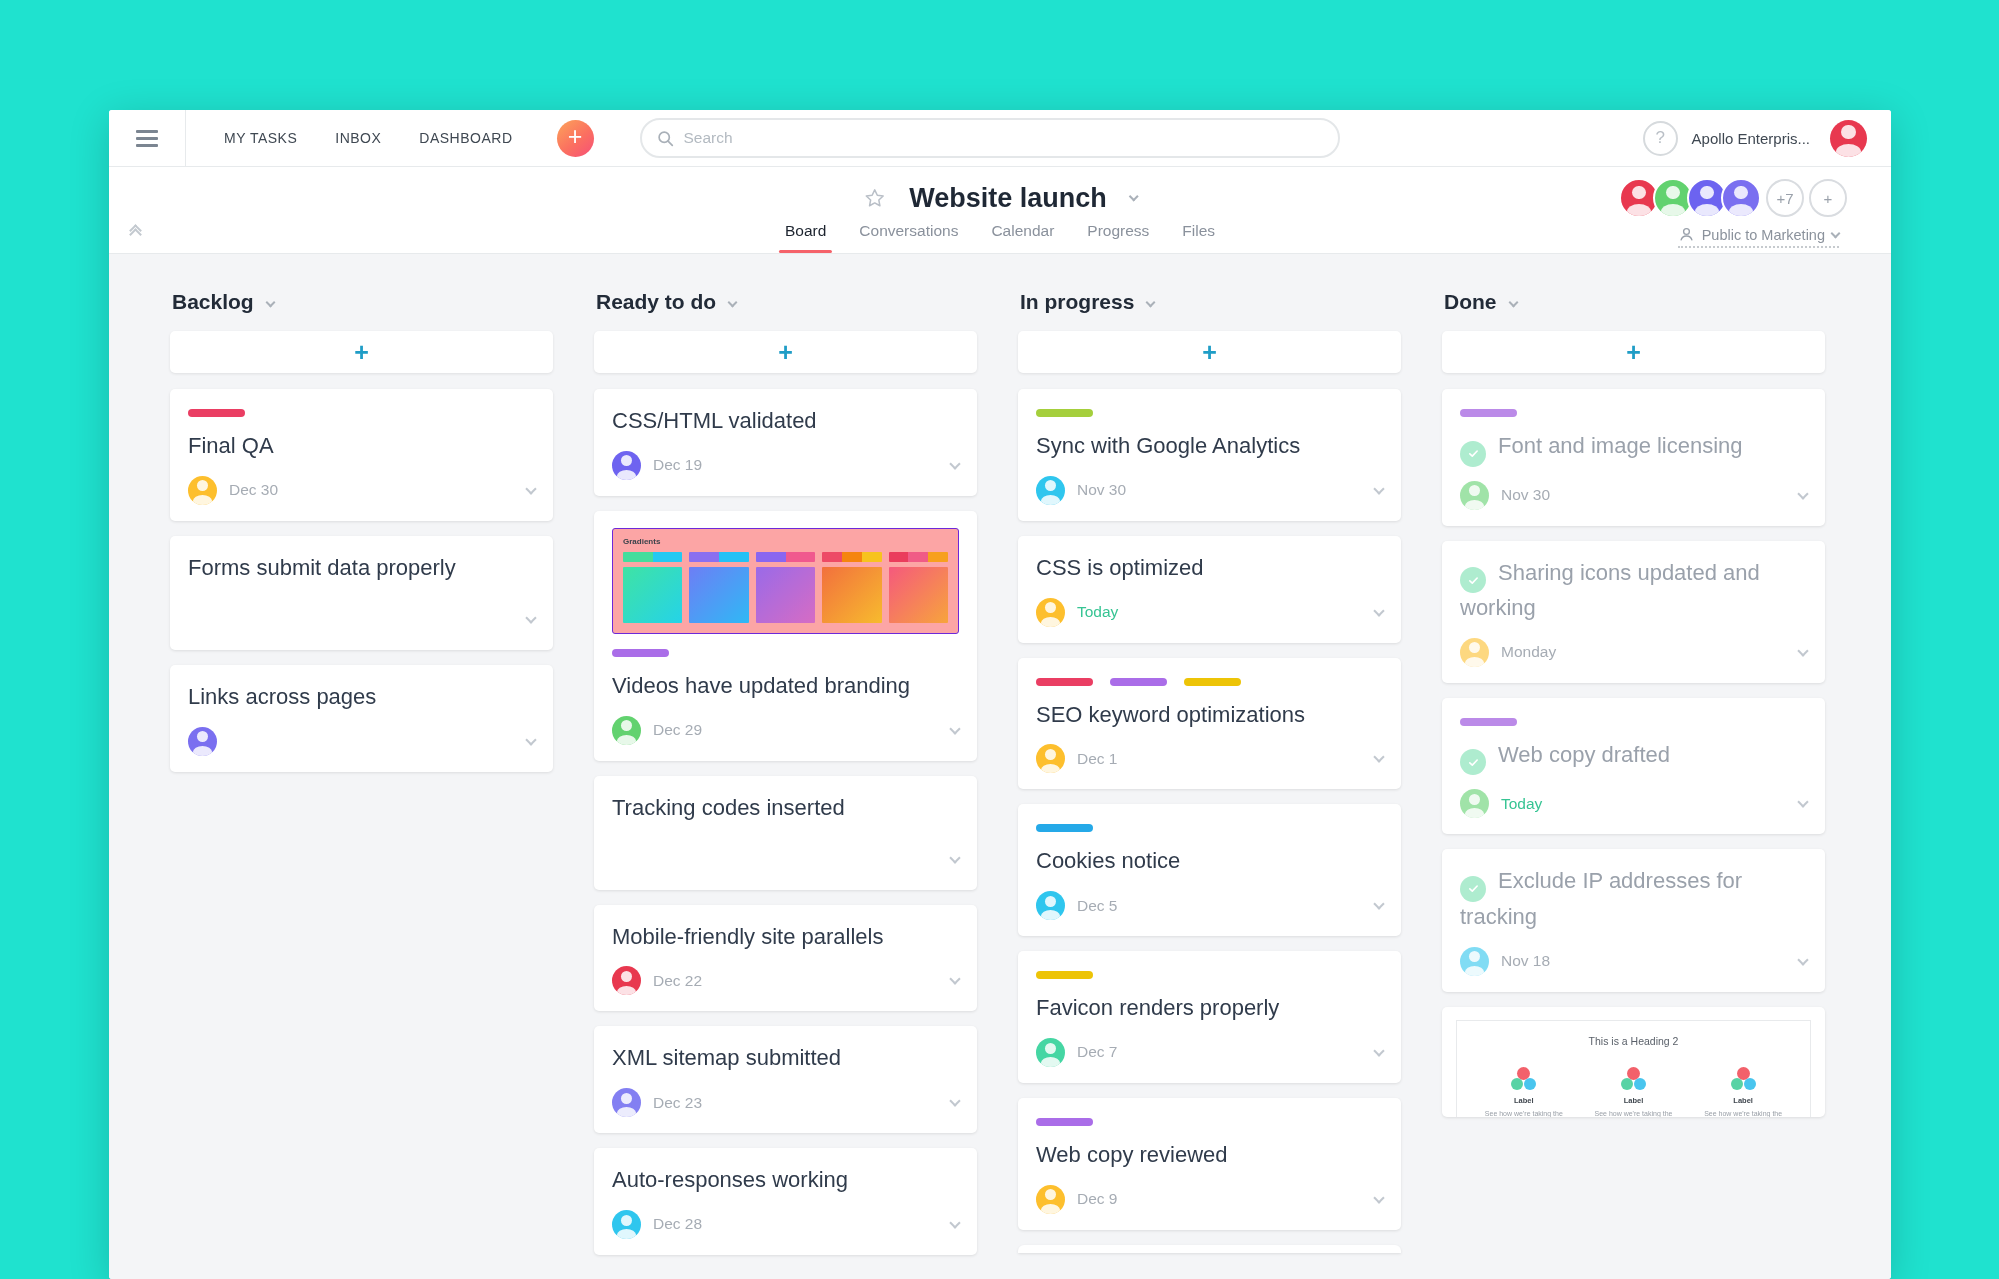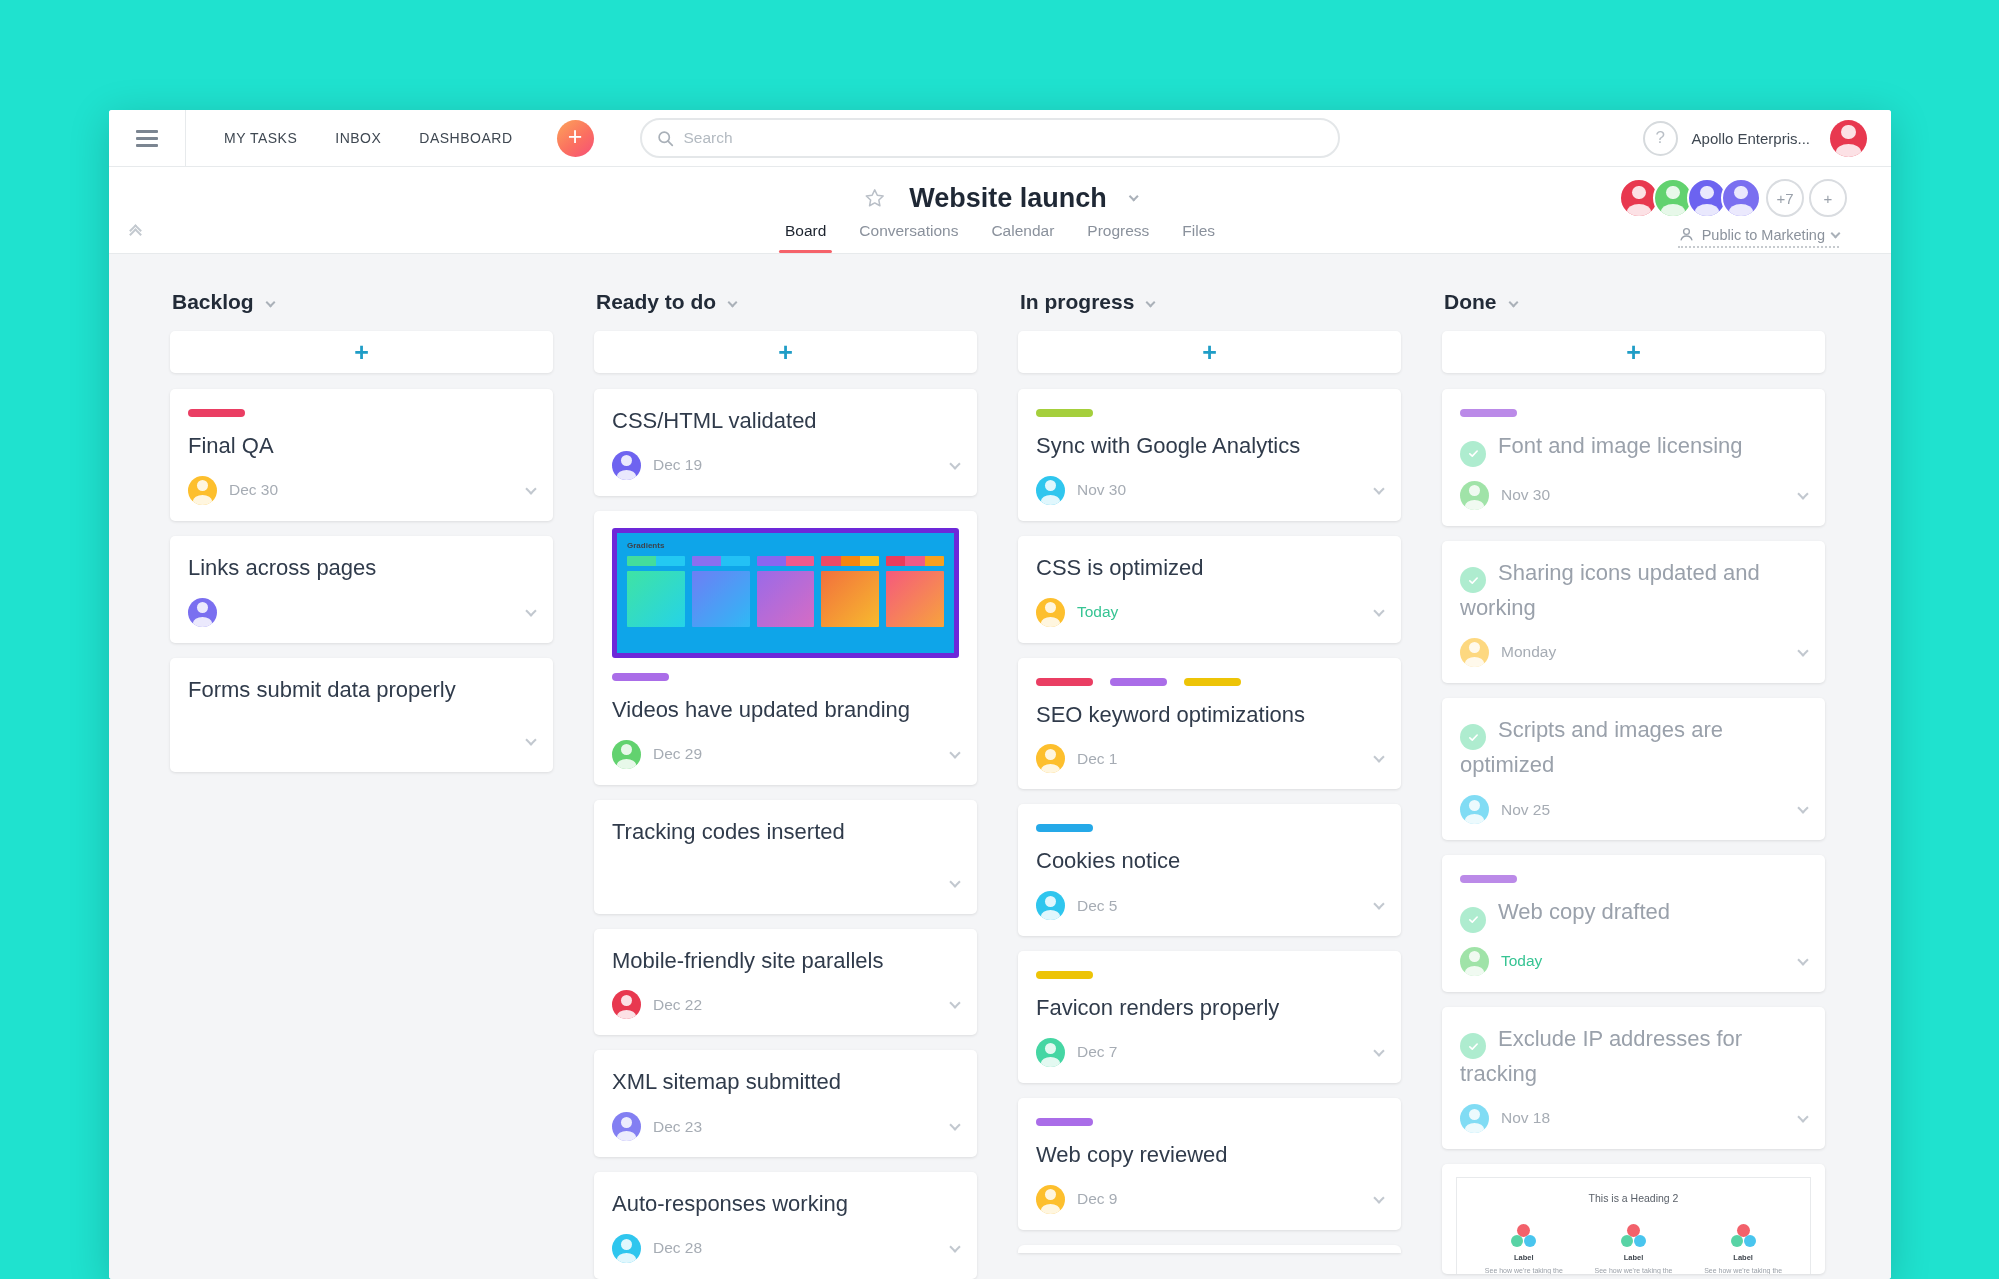--- a/index.html
+++ b/index.html
@@ -87,21 +87,21 @@
   .avatar-sil::before { content: ""; position: absolute; width: 38%; height: 38%; left: 31%; top: 16%;
     background: rgba(255,255,255,.85); border-radius: 50%; }
   .avatar-sil::after { content: ""; position: absolute; width: 68%; height: 42%; left: 16%; bottom: -8%;
     background: rgba(255,255,255,.85); border-radius: 50% 50% 0 0; }
   .chev { display: inline-block; width: 8px; height: 8px; border-right: 2px solid #c2c8cf;
     border-bottom: 2px solid #c2c8cf; transform: rotate(45deg); }
   .chev.sm { width: 7px; height: 7px; border-color: #aab1b9; }
   .card-chev { position: absolute; right: 18px; bottom: 24px; }
   .card.sliver { height: 8px; padding: 0; margin-bottom: 0; border-radius: 6px 6px 0 0; }
   
-  .gthumb { border: 5px solid #6d28d9; border-radius: 3px; padding: 8px 10px 26px; margin-bottom: 15px; background: #0ea5e9; }
+  .gthumb { border: 1px solid #6d28d9; border-radius: 3px; padding: 8px 10px 10px; margin-bottom: 15px; background: #fca5a5; }
   .g-label { font-size: 8px; font-weight: bold; color: #3c434c; margin-bottom: 6px; }
   .g-row { display: flex; gap: 7px; }
   .g-sw { flex: 1; }
   .g-top { height: 10px; display: flex; margin-bottom: 5px; border-radius: 1px; overflow: hidden; }
   .g-seg { flex: 1; }
   .g-body { height: 56px; border-radius: 1px; }
   
   .wp-card { height: 110px; padding: 13px 14px; overflow: hidden; margin-bottom: 0; }
   .wp { border: 1px solid #e8eaec; background: #fff; padding: 10px 12px 4px; }
   .wp-h { text-align: center; font-size: 10.5px; color: #5a6069; margin: 4px 0 20px; }
@@ -196,29 +196,29 @@
           <div class="tag-row">
             <span class="tag" style="background: rgb(234, 62, 99);"></span>
           </div>
           <div class="card-title">Final QA</div>
           <div class="meta">
             <span class="avatar avatar-sil" style="background: rgb(253, 191, 45);"></span>
             <span class="due">Dec 30</span>
           </div>
           <span class="card-chev"><span class="chev"></span></span>
         </div>
-        <div class="card">
-          <div class="card-title">Links across pages</div>
-          <div class="meta">
-            <span class="avatar avatar-sil" style="background: rgb(122, 111, 240);"></span>
-          </div>
-          <span class="card-chev"><span class="chev"></span></span>
-        </div>
         <div class="card spacer">
           <div class="card-title">Forms submit data properly</div>
+          <span class="card-chev"><span class="chev"></span></span>
+        </div>
+        <div class="card">
+          <div class="card-title">Links across pages</div>
+          <div class="meta">
+            <span class="avatar avatar-sil" style="background: rgb(122, 111, 240);"></span>
+          </div>
           <span class="card-chev"><span class="chev"></span></span>
         </div>
       </div>
       <div class="column">
         <div class="col-head">
           <div class="col-title">Ready to do</div>
           <span class="chev sm"></span>
         </div>
         <div class="add-card">+</div>
         <div class="card">
@@ -407,32 +407,20 @@
         </div>
         <div class="card done">
           <div class="card-title"><span class="check">
               <svg width="13" height="13" viewBox="0 0 16 16">
                 <path d="M3.5 8.5l3 2.8L12.5 5" fill="none" stroke="#fff" stroke-width="2" stroke-linecap="round" stroke-linejoin="round"></path>
               </svg>
             </span>Sharing icons updated and working</div>
           <div class="meta">
             <span class="avatar avatar-sil" style="background: rgb(253, 191, 45);"></span>
             <span class="due">Monday</span>
-          </div>
-          <span class="card-chev"><span class="chev"></span></span>
-        </div>
-        <div class="card done">
-          <div class="card-title"><span class="check">
-              <svg width="13" height="13" viewBox="0 0 16 16">
-                <path d="M3.5 8.5l3 2.8L12.5 5" fill="none" stroke="#fff" stroke-width="2" stroke-linecap="round" stroke-linejoin="round"></path>
-              </svg>
-            </span>Scripts and images are optimized</div>
-          <div class="meta">
-            <span class="avatar avatar-sil" style="background: rgb(47, 198, 238);"></span>
-            <span class="due">Nov 25</span>
           </div>
           <span class="card-chev"><span class="chev"></span></span>
         </div>
         <div class="card done">
           <div class="tag-row">
             <span class="tag" style="background: rgb(187, 138, 232);"></span>
           </div>
           <div class="card-title"><span class="check">
               <svg width="13" height="13" viewBox="0 0 16 16">
                 <path d="M3.5 8.5l3 2.8L12.5 5" fill="none" stroke="#fff" stroke-width="2" stroke-linecap="round" stroke-linejoin="round"></path>

